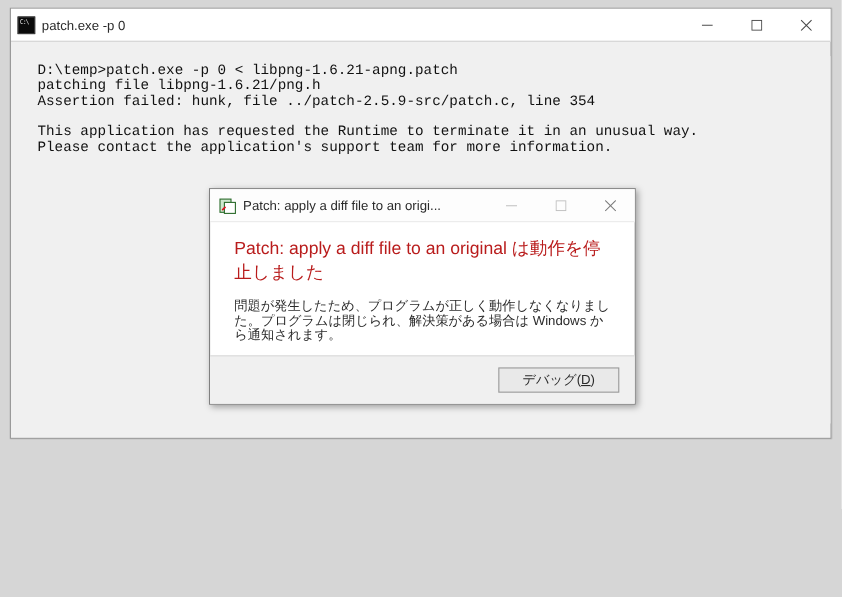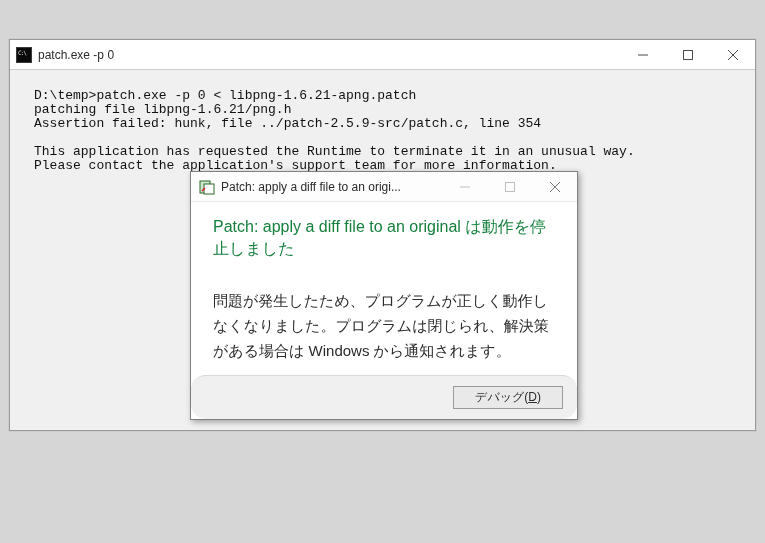--- a/index.html
+++ b/index.html
@@ -14,21 +14,20 @@
   }
 
   
   .console-window {
     position: absolute;
     left: 9px; top: 7px;
     width: 747px; height: 392px;
     background: #f0f0f0;
     border: 1px solid #9a9a9a;
     box-shadow: 0 0 1px rgba(0,0,0,0.25);
-    margin-top: 32px;
   }
   .console-titlebar {
     height: 30px;
     background: #ffffff;
     border-bottom: 1px solid #cfcfcf;
     display: flex;
     align-items: center;
     padding-left: 6px;
   }
   .console-icon {
@@ -117,38 +116,37 @@
     width: 45px; height: 29px;
     display: flex; align-items: center; justify-content: center;
     color: #7a7a7a;
   }
   .dialog-sysbtns .sysbtn.disabled { color: #bfbfbf; }
 
   .dialog-body {
     padding: 14px 22px 12px 22px;
   }
   .dialog-headline {
-    color: #15803d;
+    color: #b91c1c;
     font-size: 16px;
     line-height: 22px;
-    margin-bottom: 28px;
+    margin-bottom: 12px;
   }
   .dialog-message {
-    font-size: 15px;
-    color: #2b2b2b;
-    line-height: 25px;
+    font-size: 12px;
+    color: #2b2b2b;
+    line-height: 13px;
   }
   .dialog-buttonbar {
     background: #f0f0f0;
     border-top: 1px solid #d9d9d9;
     padding: 10px 14px;
     display: flex;
     justify-content: flex-end;
     gap: 8px;
-    border-radius: 15px;
   }
   .dlg-btn {
     min-width: 110px;
     height: 23px;
     font-size: 12px;
     background: #e9e9e9;
     border: 1px solid #9a9a9a;
     display: flex;
     align-items: center;
     justify-content: center;

